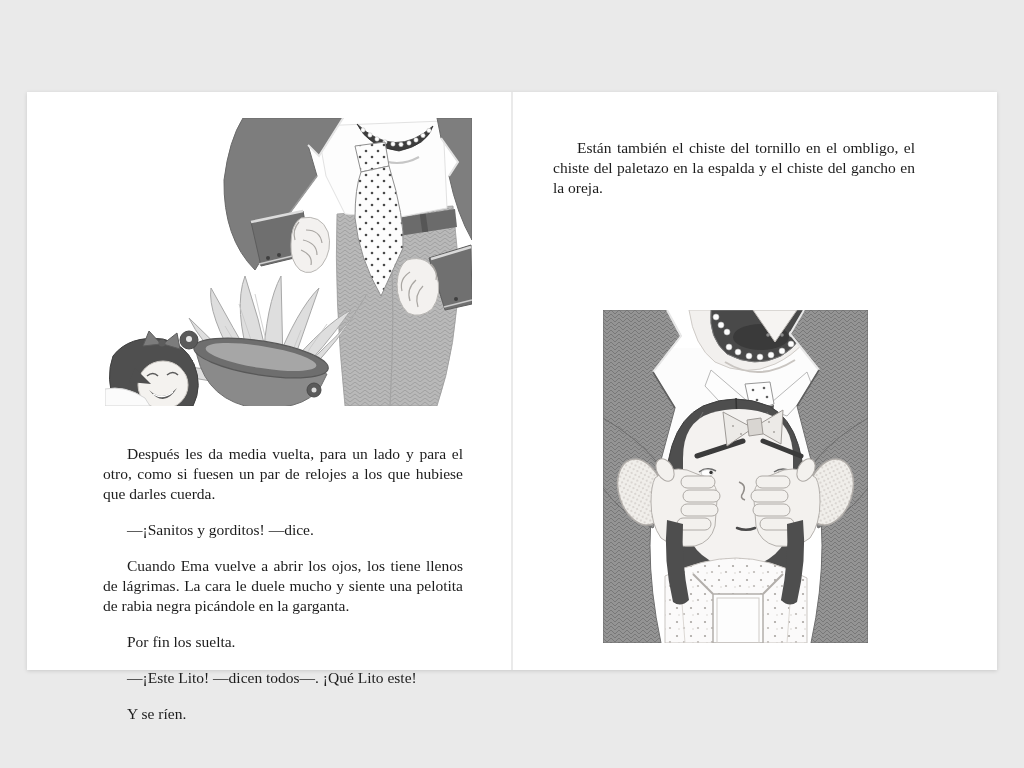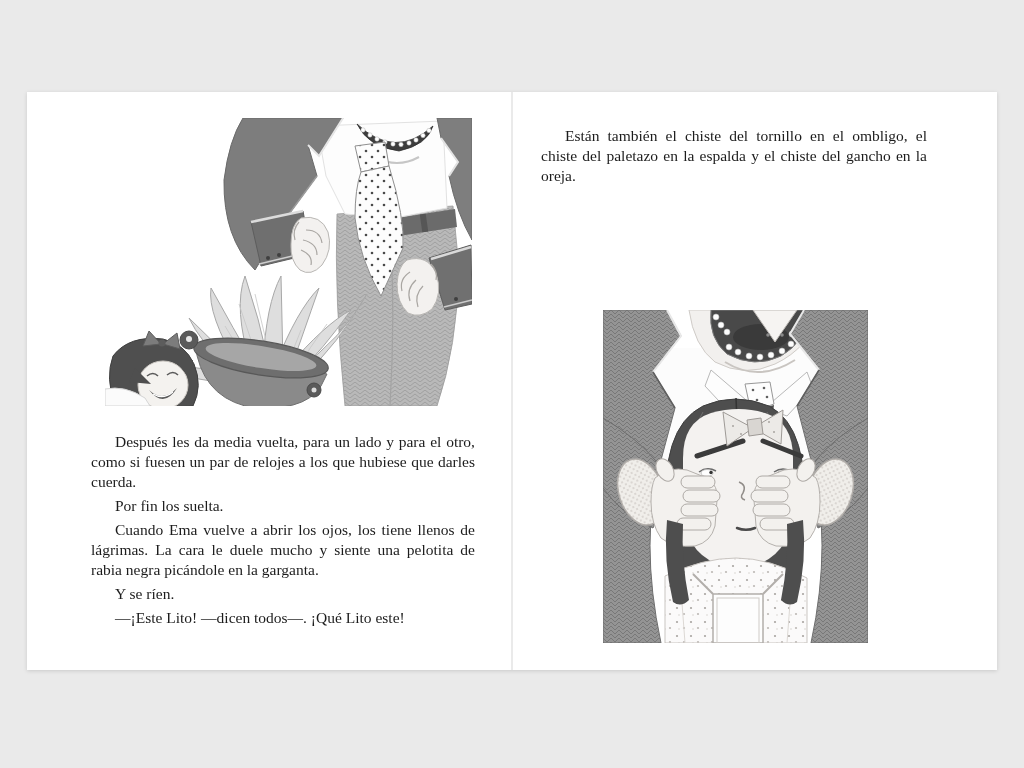--- a/index.html
+++ b/index.html
@@ -9,21 +9,21 @@
   .page{position:absolute;top:0;width:485px;height:578px;}
   .page-left{left:0;}
   .page-right{left:485px;}
   .illo{position:absolute;margin:0;padding:0;}
   .illo-left{left:78px;top:26px;width:367px;height:288px;}
   .illo-right{left:91px;top:218px;width:265px;height:333px;}
   .textblock{position:absolute;font-family:"Liberation Serif","DejaVu Serif",serif;
              font-size:15.5px;line-height:20px;text-align:justify;color:#1c1c1c;}
   .tb-left{left:60px;top:336px;width:392px;}
   .tb-right{left:25px;top:30px;width:394px;}
-  .textblock p{margin:4px;text-indent:24px;}
+  .textblock p{margin:16px;text-indent:24px;}
   svg{display:block;}
 </style>
 </head>
 <body>
 
 <div class="stage">
   <div class="spread">
 
     <div class="page page-left">
 
@@ -145,24 +145,25 @@
             <path d="M48,276 Q58,282 68,274" stroke="#ffffff" stroke-width="1.2" fill="none"></path>
             <path d="M58,226 L72,215 L75,231 Z M56,226 L44,213 L38,228 Z" fill="#7c7c7c" stroke="#5c5c5c" stroke-width="1"></path>
             <circle cx="57" cy="225" r="3.5" fill="#5c5c5c"></circle>
             <path d="M0,271 Q20,267 40,280 L45,288 L0,288 Z" fill="#fbfbfb" stroke="#d5d5d5" stroke-width="1"></path>
           </g>
         </svg>
       </figure>
 
       <div class="textblock tb-left">
         <p>Después les da media vuelta, para un lado y para el otro, como si fuesen un par de relojes a los que hubiese que darles cuerda.</p>
+        <p>—¡Sanitos y gorditos! —dice.</p>
+        <p>Cuando Ema vuelve a abrir los ojos, los tiene llenos de lágrimas. La cara le duele mucho y siente una pelotita de rabia negra picándole en la garganta.</p>
         <p>Por fin los suelta.</p>
-        <p>Cuando Ema vuelve a abrir los ojos, los tiene llenos de lágrimas. La cara le duele mucho y siente una pelotita de rabia negra picándole en la garganta.</p>
+        <p>—¡Este Lito! —dicen todos—. ¡Qué Lito este!</p>
         <p>Y se ríen.</p>
-        <p>—¡Este Lito! —dicen todos—. ¡Qué Lito este!</p>
       </div>
     </div>
 
     <div class="gutter"></div>
 
     <div class="page page-right">
 
       <div class="textblock tb-right">
         <p>Están también el chiste del tornillo en el ombligo, el chiste del paletazo en la espalda y el chiste del gancho en la oreja.</p>
       </div>

